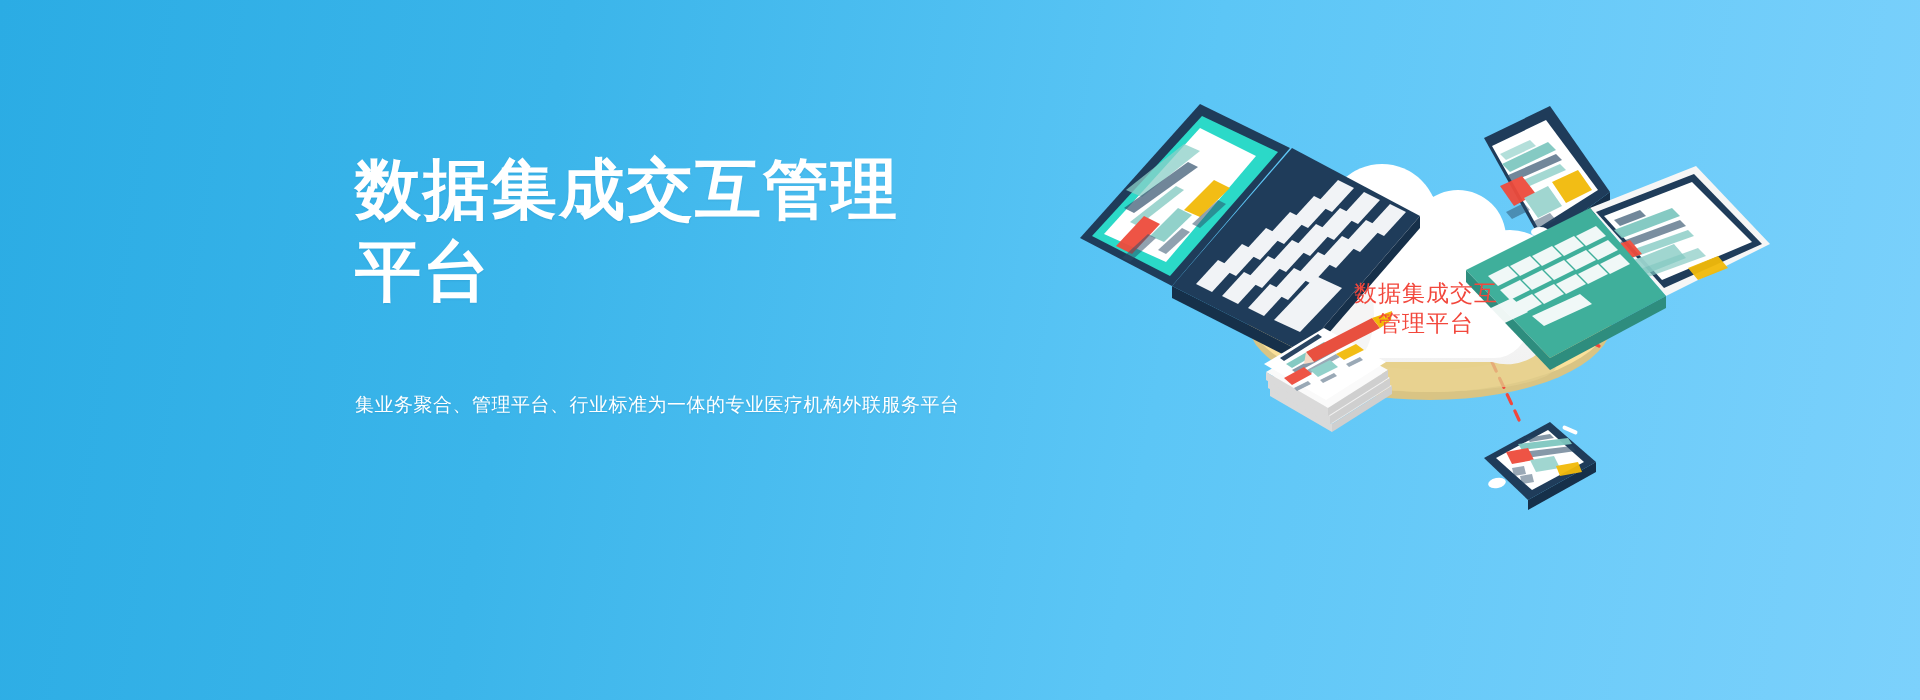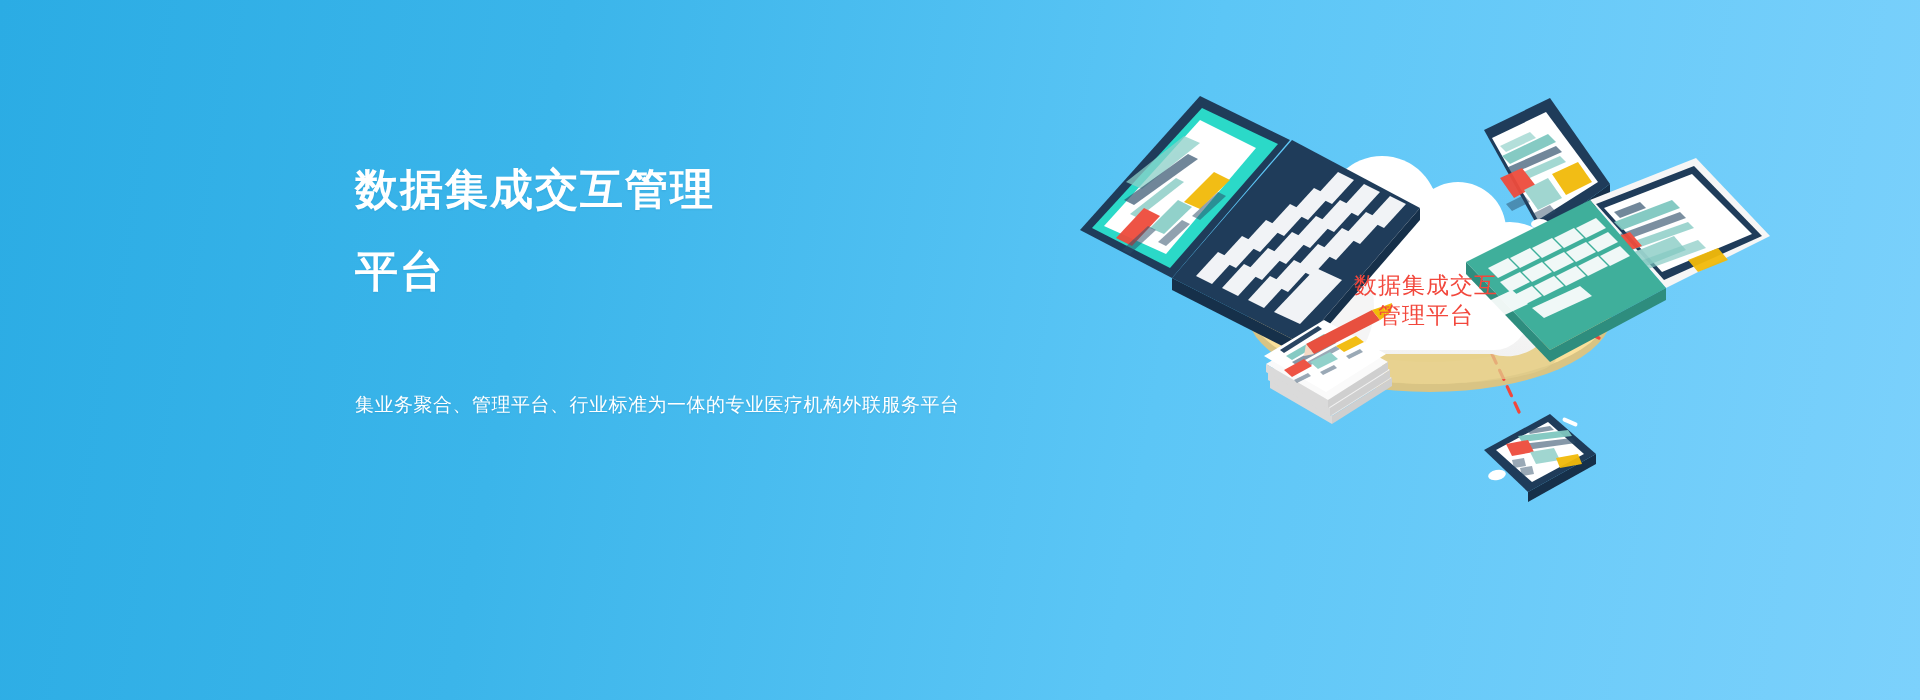--- a/index.html
+++ b/index.html
@@ -14,41 +14,41 @@
     width:1920px; height:700px;
     background:linear-gradient(100deg,#2BACE4 0%,#3BB5EA 28%,#5CC6F6 60%,#7CD1FC 100%);
     overflow:hidden;
   }
 
   
   .copy { position:absolute; left:355px; top:148px; width:720px; }
 
   .headline {
     color:#FFFFFF;
-    font-size:43px;
+    font-size:66px;
     line-height:82px;
     font-weight:700;
     letter-spacing:2px;
     white-space:pre-line;
     text-shadow:0 1px 2px rgba(0,70,120,.10);
   }
 
   .subhead {
     position:absolute;
     left:355px; top:391px;
     color:#FFFFFF;
     font-size:19px;
     line-height:28px;
     letter-spacing:.5px;
     text-shadow:0 1px 2px rgba(0,70,120,.14);
     white-space:nowrap;
   }
 
   
-  .illus { position:absolute; left:1080px; top:62px; width:780px; height:500px; }
+  .illus { position:absolute; left:1080px; top:70px; width:780px; height:500px; }
   .illus svg { display:block; width:780px; height:500px; overflow:visible; }
 
   .cloud-label {
     position:absolute;
     left:246px; top:208px;
     width:200px;
     text-align:center;
     color:#F2473C;
     font-size:23px;
     line-height:30px;

